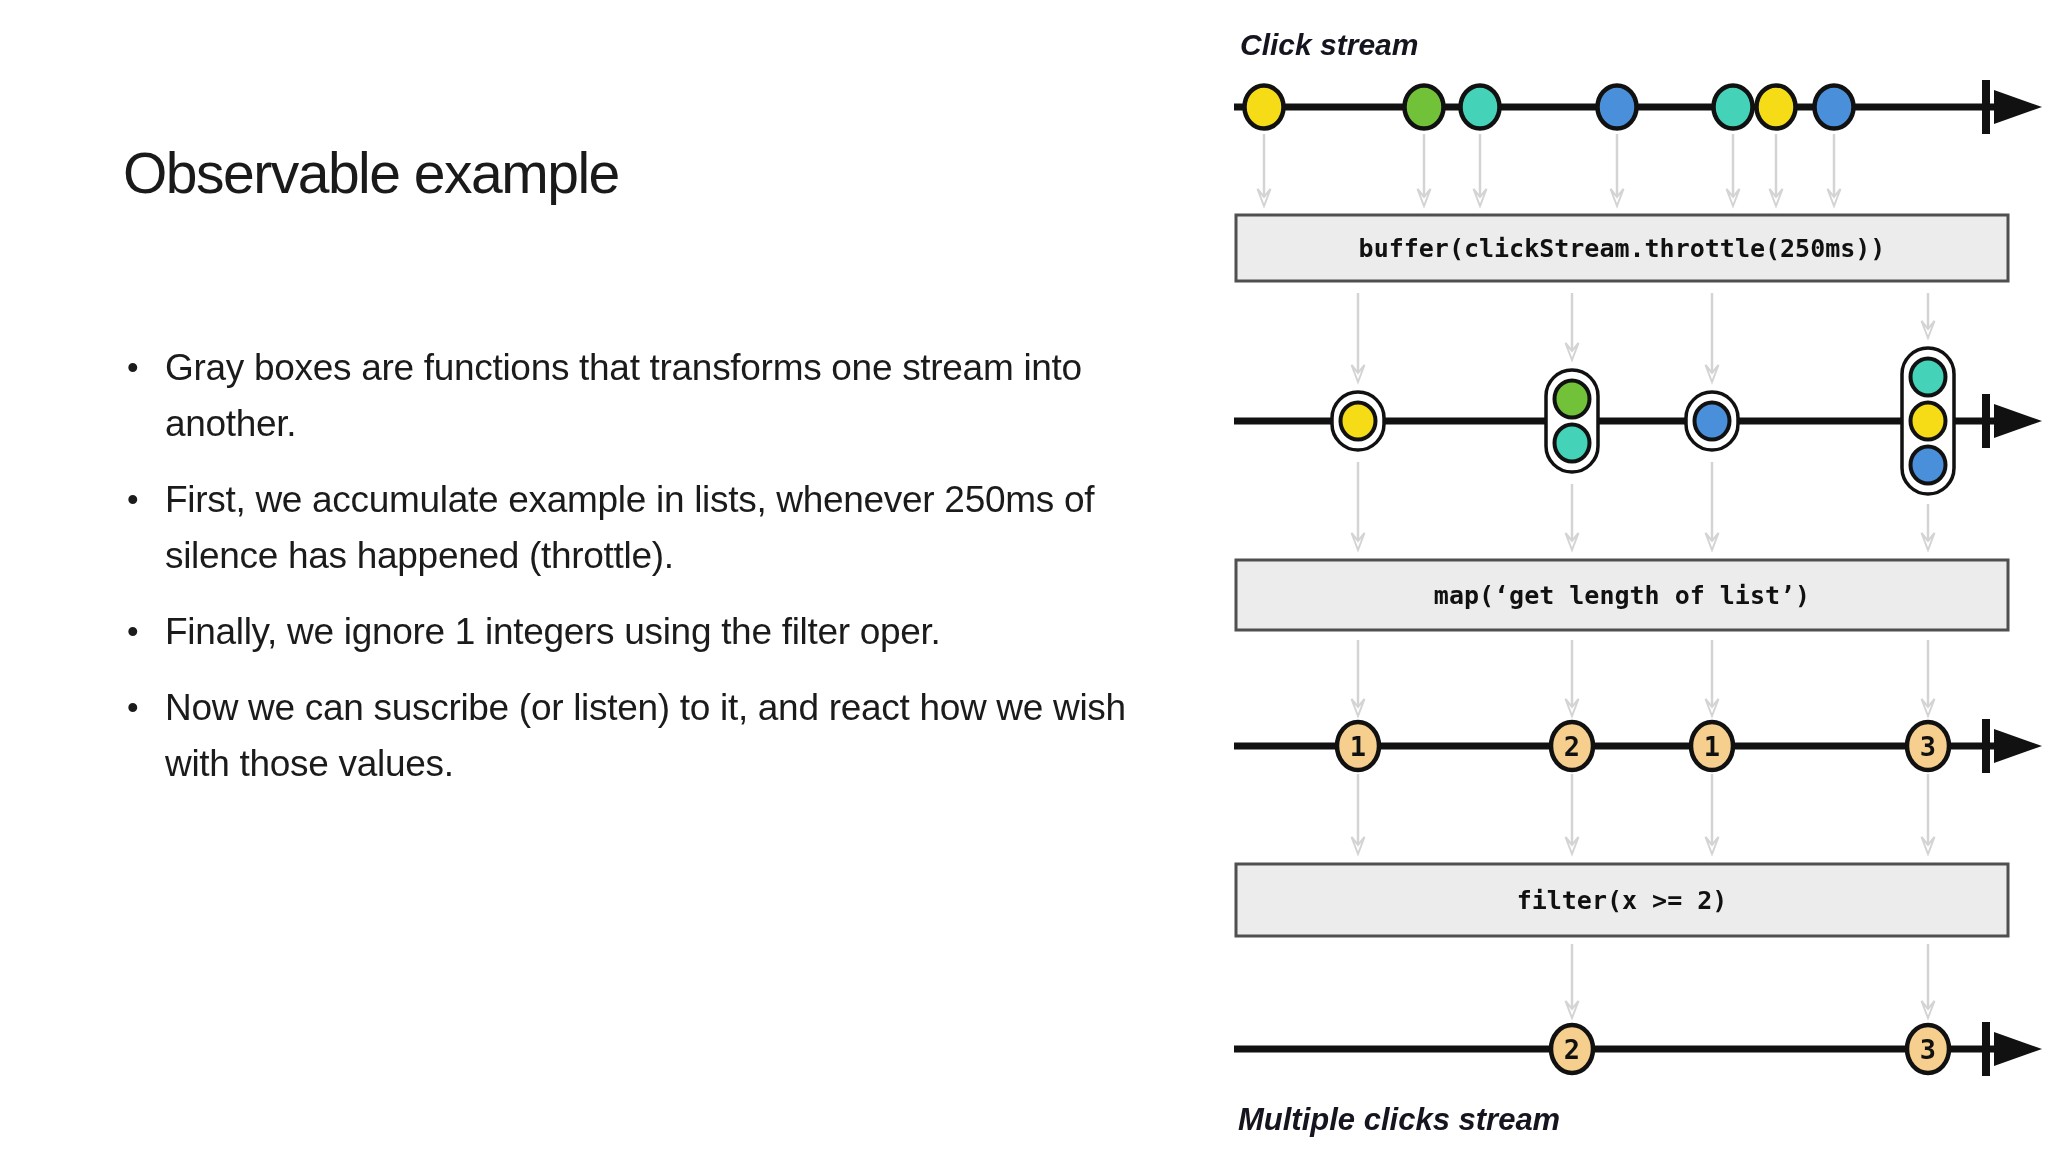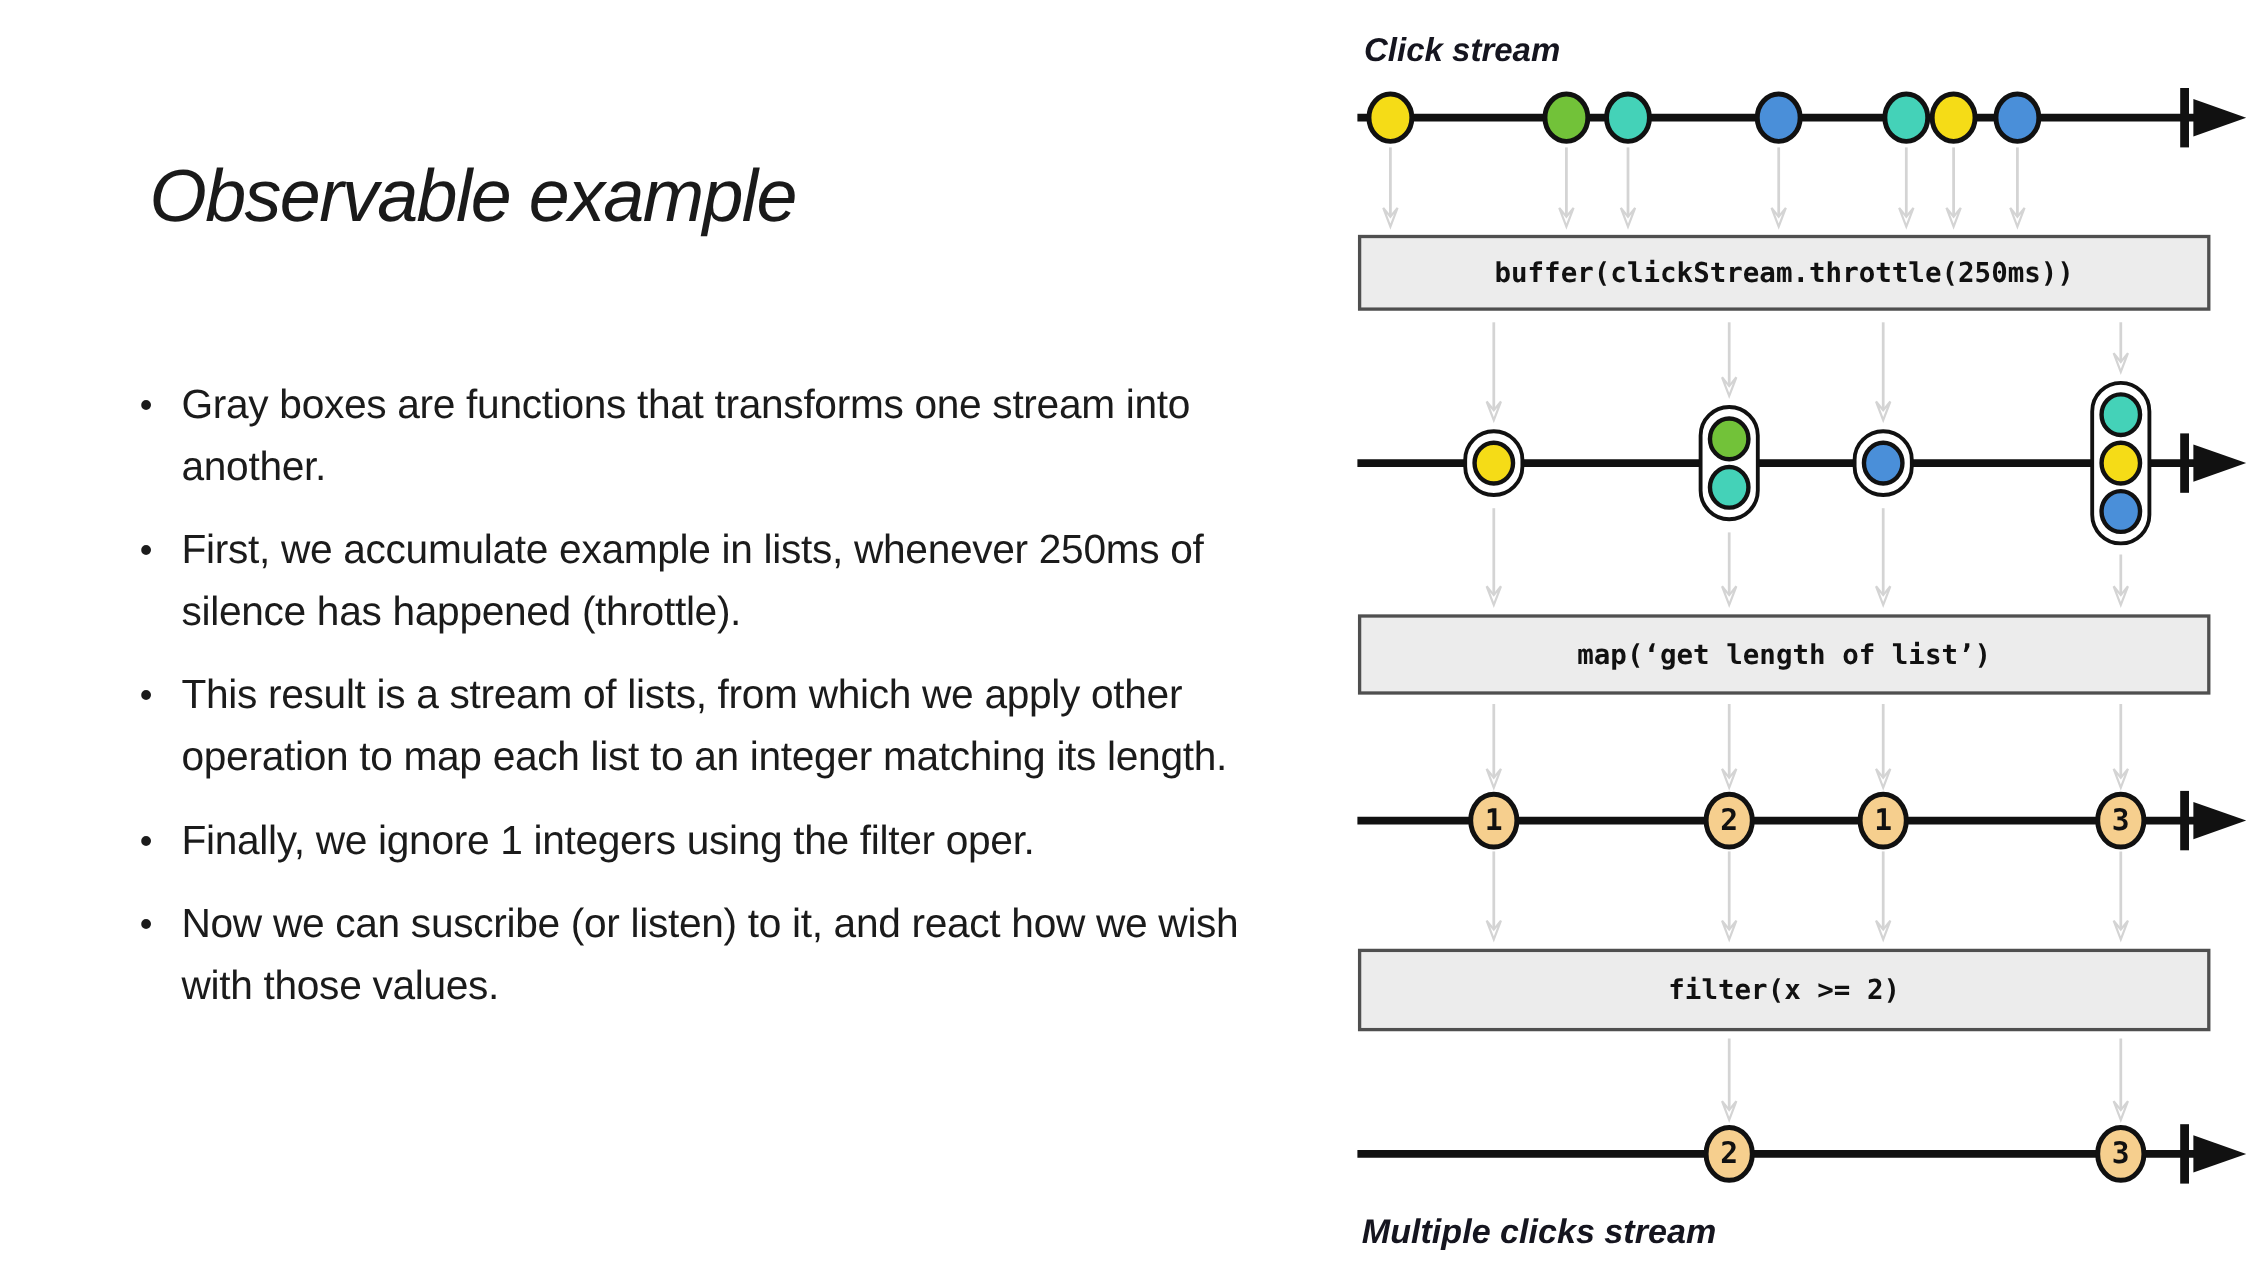--- a/index.html
+++ b/index.html
@@ -7,28 +7,27 @@
     position: relative;
     width: 2048px;
     height: 1152px;
     background: #ffffff;
     overflow: hidden;
     font-family: "Liberation Sans", sans-serif;
     color: #1c1c1c;
   }
   .title {
     position: absolute;
-    left: 136px;
+    left: 123px;
     top: 140px;
-    font-size: 67px;
+    font-size: 57px;
     font-weight: 300;
     letter-spacing: -1.5px;
     color: #1a1a1a;
     white-space: nowrap;
-    font-style: italic;
   }
   ul.bullets {
     position: absolute;
     left: 125px;
     top: 340px;
     width: 1030px;
     margin: 0;
     padding: 0;
     list-style: none;
   }
@@ -54,21 +53,20 @@
 </head>
 <body>
 
 <div class="slide">
 
   <div class="title">Observable example</div>
 
   <ul class="bullets">
     <li>Gray boxes are functions that transforms one stream into another.</li>
     <li>First, we accumulate example in lists, whenever 250ms of silence has happened (throttle).</li>
-    <li>This result is a stream of lists, from which we apply other operation to map each list to an integer matching its length.</li>
     <li>Finally, we ignore 1 integers using the filter oper.</li>
     <li>Now we can suscribe (or listen) to it, and react how we wish with those values.</li>
   </ul>
 
   <svg id="diagram-svg" class="diagram" width="2048" height="1152" viewBox="0 0 2048 1152">
       <line x1="1264" y1="134" x2="1264" y2="201" stroke="#D4D4D4" stroke-width="2.5"></line>
       <path d="M 1257.5 189 L 1264 206 L 1270.5 189 L 1264 197 Z" fill="#ffffff" stroke="#D4D4D4" stroke-width="2"></path>
       <line x1="1424" y1="134" x2="1424" y2="201" stroke="#D4D4D4" stroke-width="2.5"></line>
       <path d="M 1417.5 189 L 1424 206 L 1430.5 189 L 1424 197 Z" fill="#ffffff" stroke="#D4D4D4" stroke-width="2"></path>
       <line x1="1480" y1="134" x2="1480" y2="201" stroke="#D4D4D4" stroke-width="2.5"></line>

